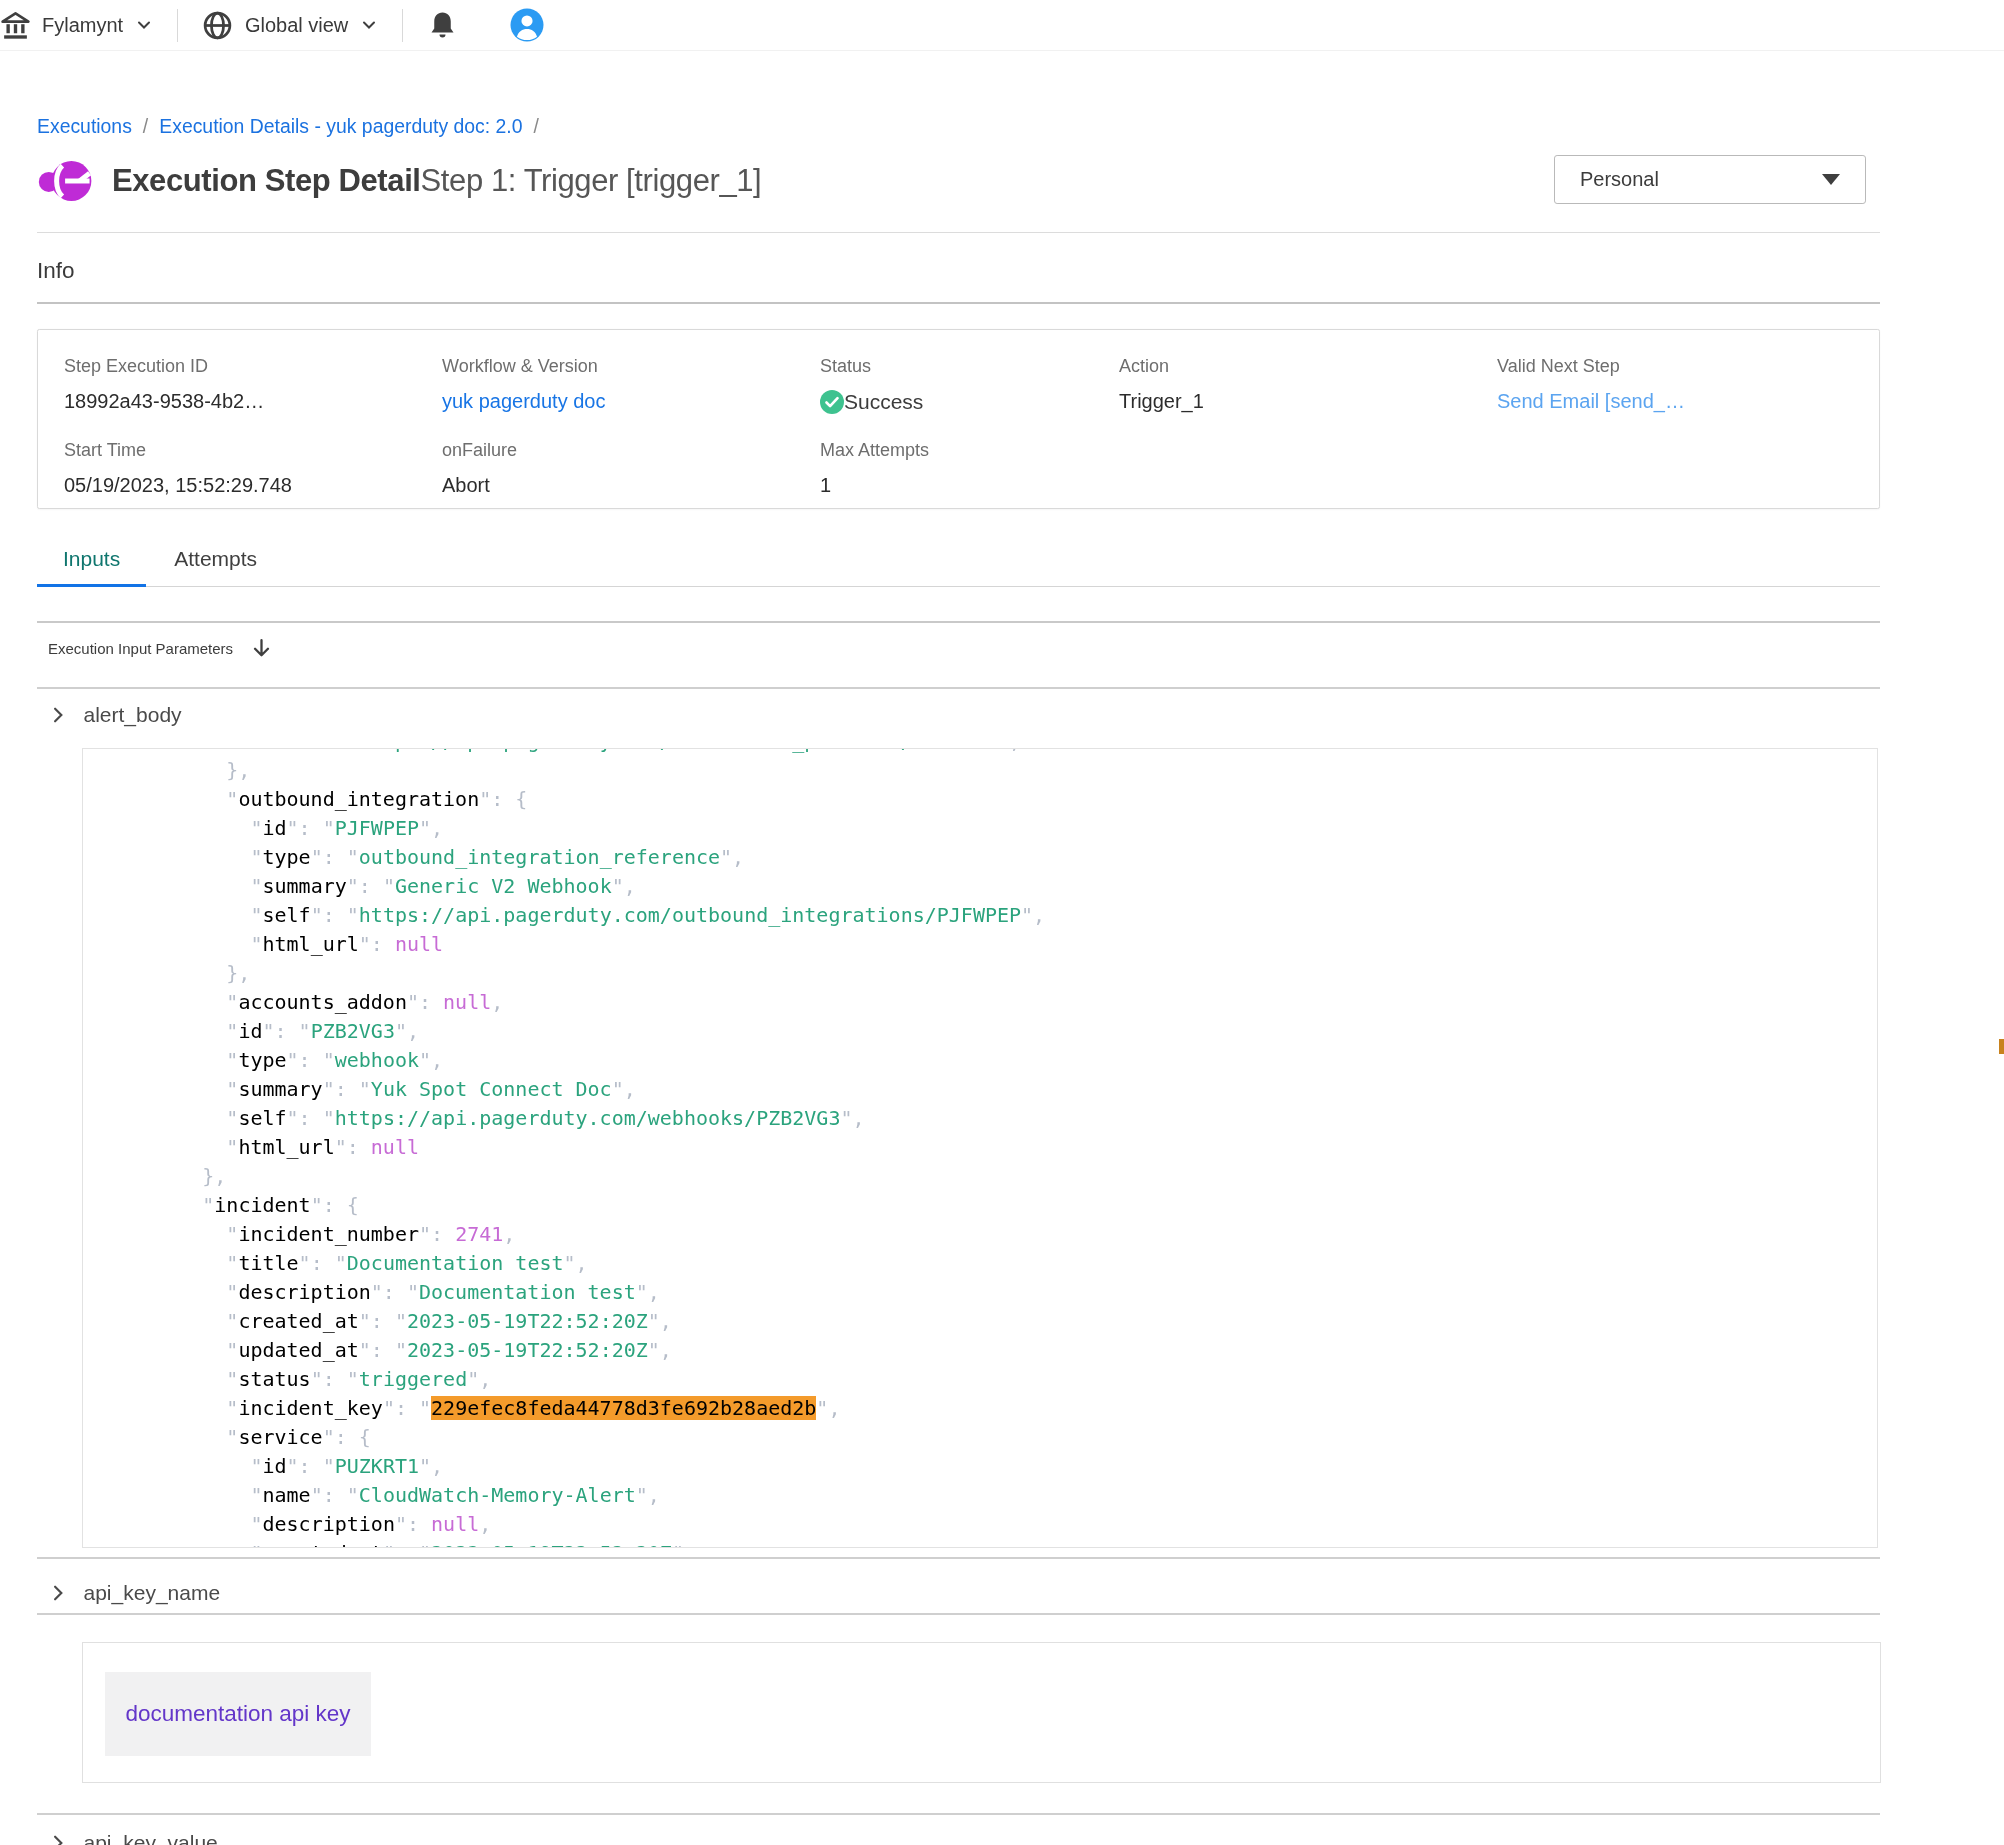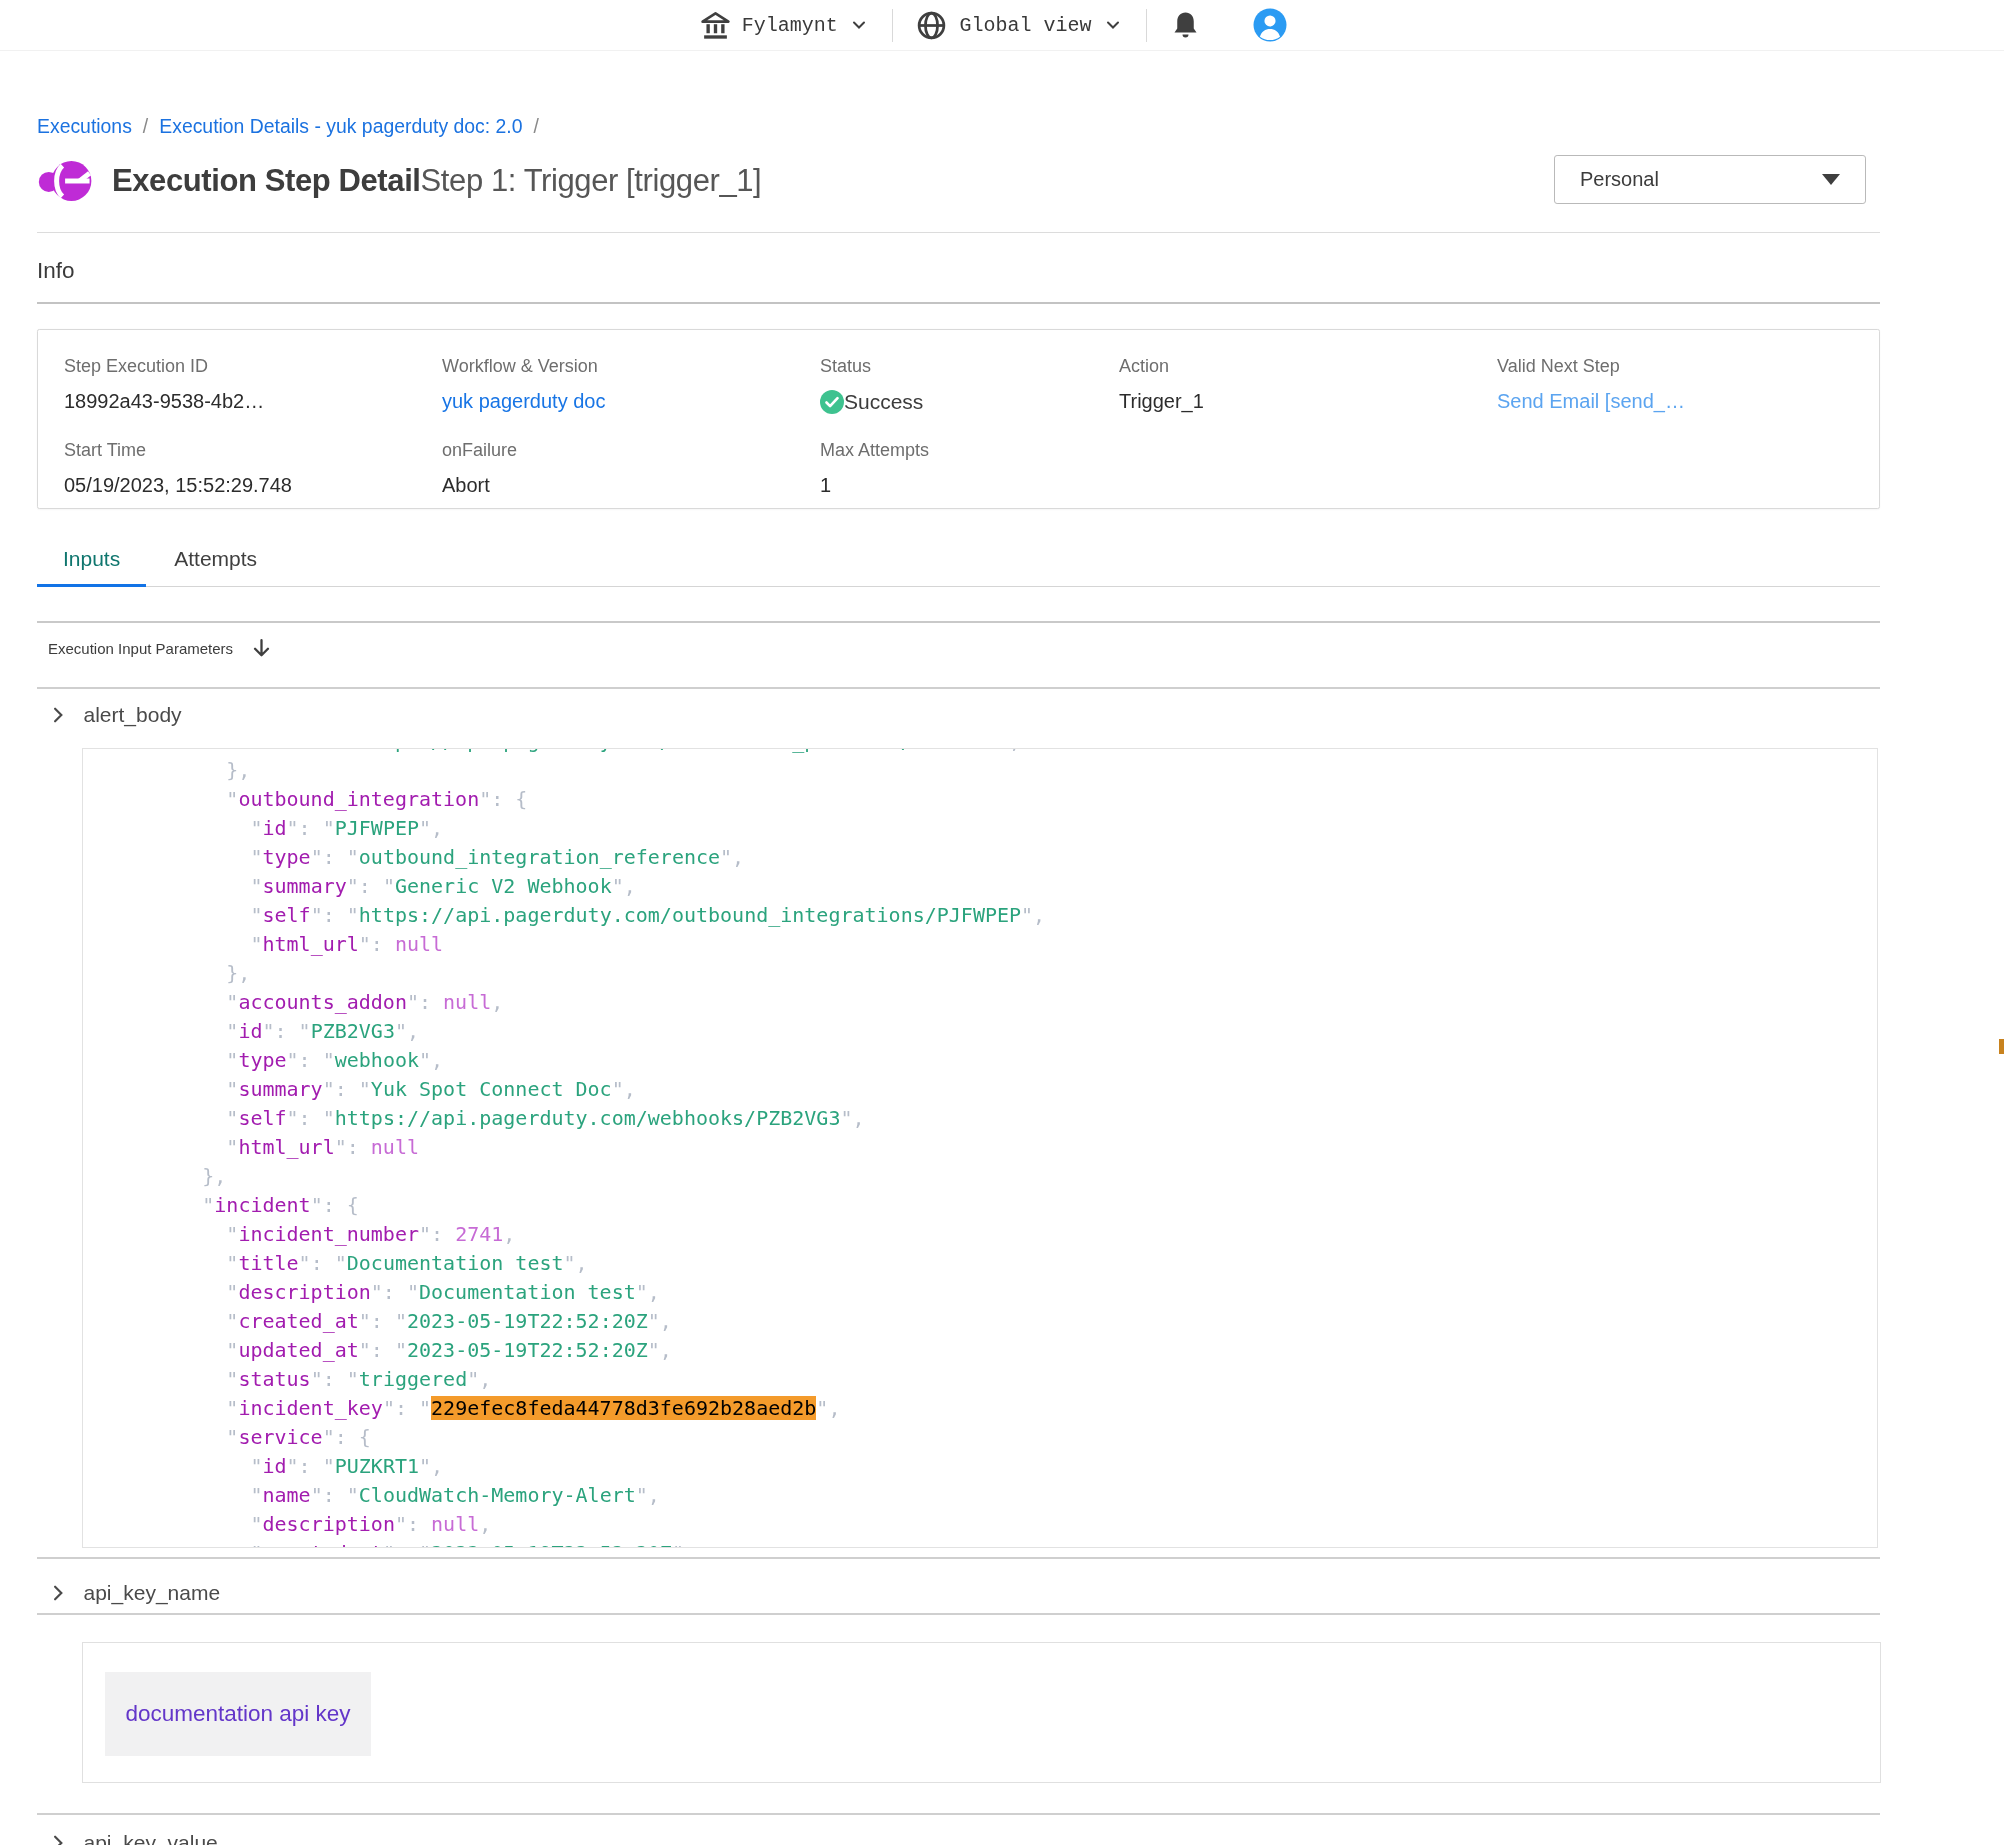--- a/index.html
+++ b/index.html
@@ -1,22 +1,22 @@
 <!DOCTYPE html>
 <html style="font-size:12.4px"><head>
 <meta charset="utf-8">
 <style>
   * { margin:0; padding:0; box-sizing:border-box; }
   html,body { width:2005px; height:1846px; background:#fff; overflow:hidden;
               font-family:"Liberation Sans", sans-serif; color:#3f3f3f; }
 
   
   .topbar { position:absolute; top:0; left:0; width:2005px; height:51px; background:#fff;
-            display:flex; align-items:center; justify-content:center; padding-right:17px;
-            border-bottom:0.8px solid #f1f1f1;font-family:Liberation Mono, monospace; }
+            display:flex; align-items:center; justify-content:flex-start; padding-right:17px;
+            border-bottom:0.8px solid #f1f1f1; }
   .topbar .grp { display:flex; align-items:center; gap:11px; font-size:20px; color:#3a3a3a; cursor:pointer; }
   .vdiv { width:0.8px; height:33px; background:#d9d9d9; margin:0 23px; }
   .icon-svg { display:block; }
 
   
   .breadcrumb { position:absolute; top:115px; left:37px; font-size:19.4px; display:flex; gap:11px; align-items:center; }
   .breadcrumb a { color:#1b72e0; text-decoration:none; cursor:pointer; }
   .breadcrumb .sep { color:#8a8a8a; }
 
   
@@ -61,21 +61,21 @@
   .expand-row { position:absolute; left:48px; display:flex; align-items:center; gap:15.5px; cursor:pointer; }
   .expand-row .rlabel { font-size:21px; color:#4a4a4a; }
 
   
   .code-block { position:absolute; top:748px; left:82px; width:1796px; height:800px;
                 border:0.8px solid #e2e2e2; background:#fff; overflow:hidden; }
   .code-pre { font-family:"DejaVu Sans Mono", monospace; font-size:20px; line-height:29px;
               margin-top:-22px; padding-left:47px; white-space:pre; }
   .code-line { white-space:pre; }
   .tk-p { color:#b6bdc9; }
-  .tk-k { color:#a21caf; }
+  .tk-k { color:#000000; }
   .tk-s { color:#2ba37d; }
   .tk-n { color:#c76bd5; }
   .tk-hl { color:#000000; background:#f49b2b;margin-top:8px; }
 
   
   .chip-box { position:absolute; top:1642px; left:82px; width:1799px; height:141px;
               border:0.8px solid #e0e0e0; background:#fff; }
   .chip { position:absolute; top:29px; left:22px; width:266px; height:84px; background:#f1f1f2;
           display:flex; align-items:center; justify-content:center; }
   .chip span { font-size:22.5px; color:#6336c9; }

